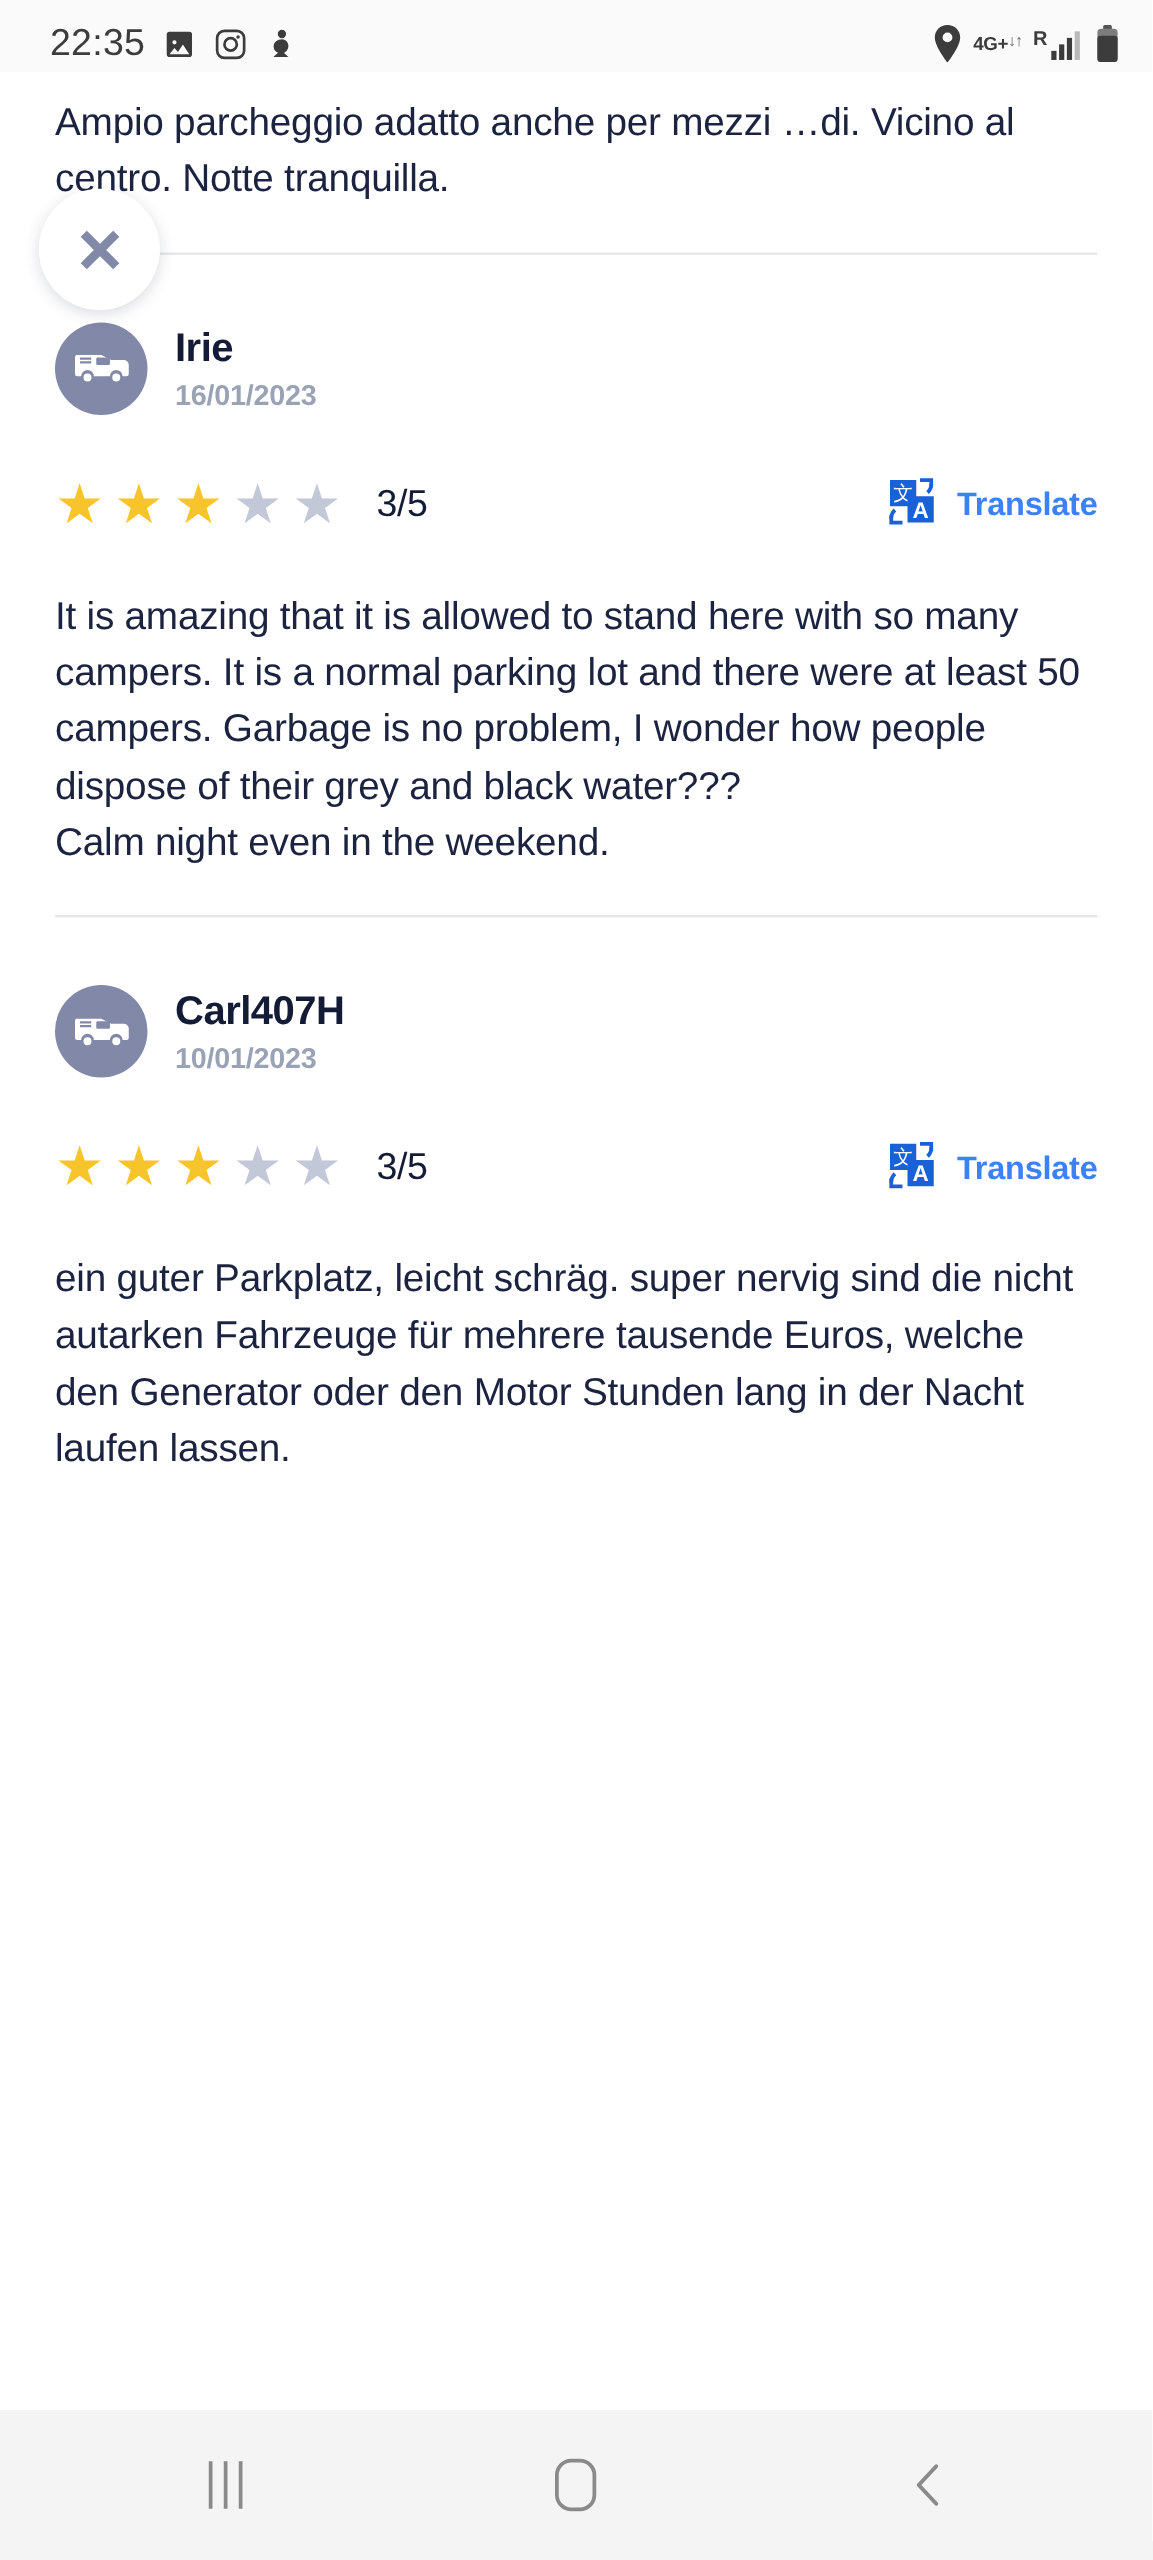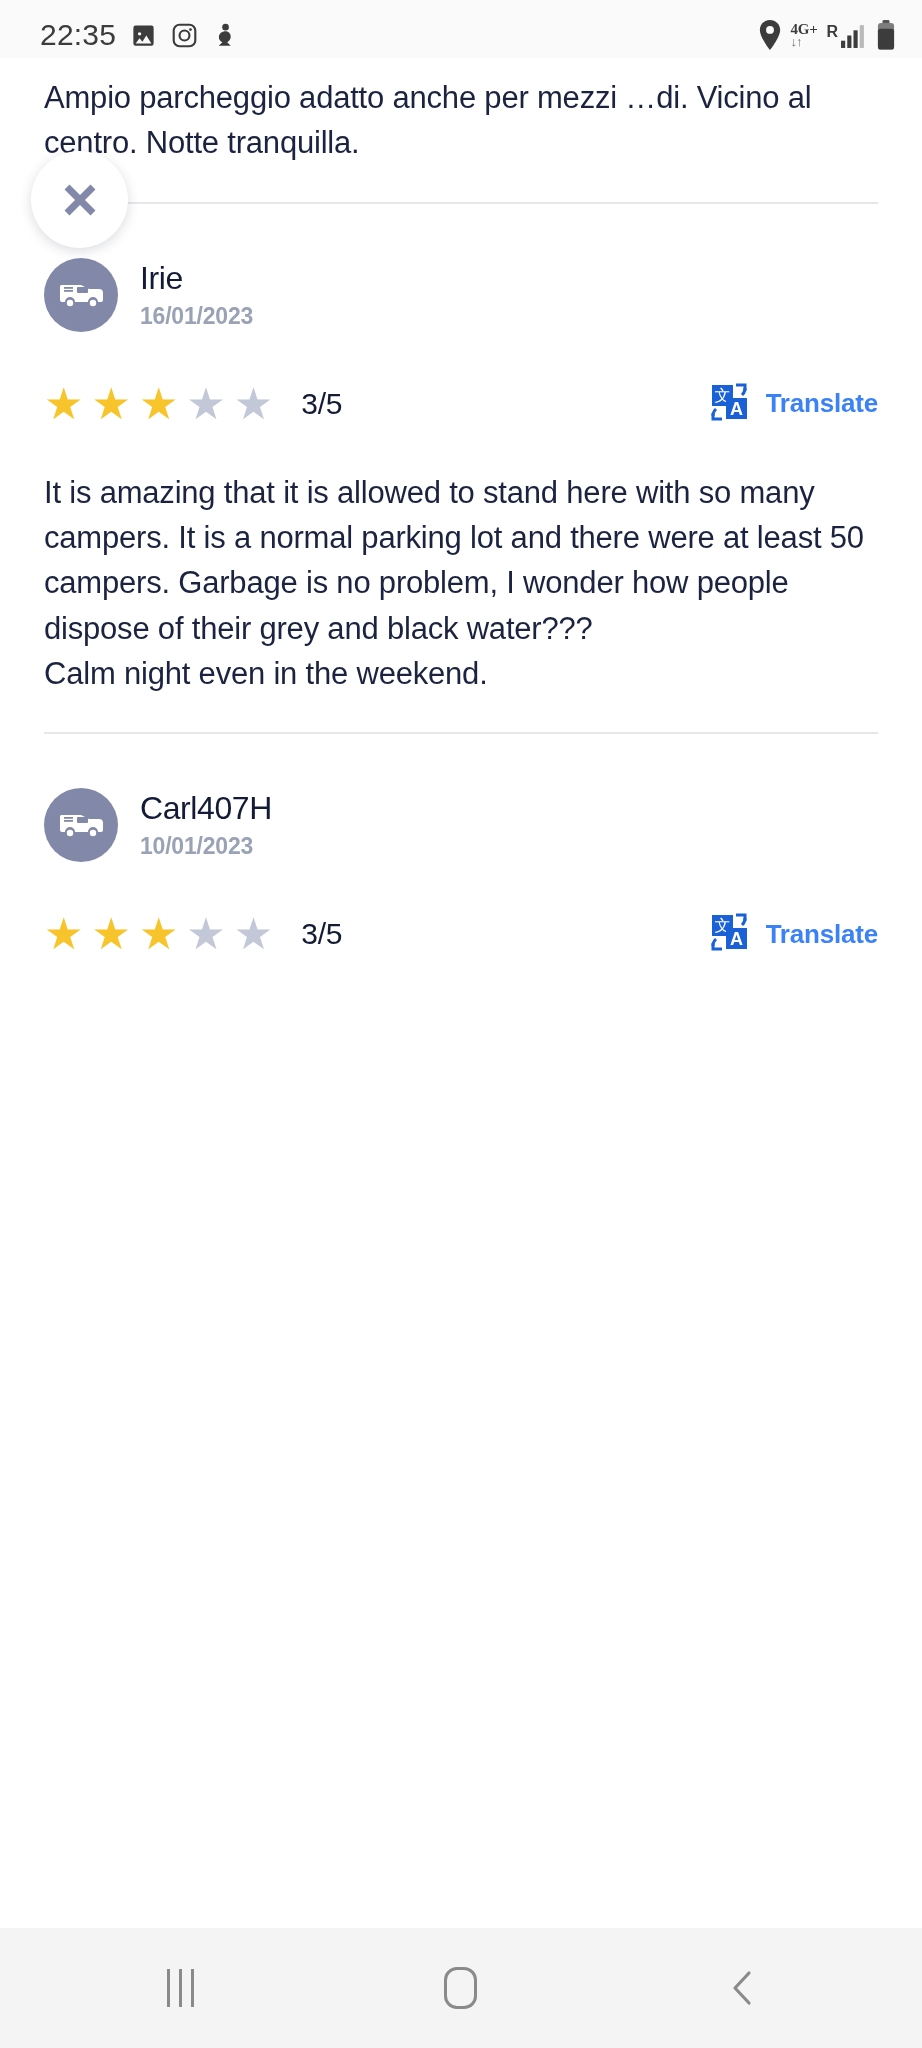--- a/index.html
+++ b/index.html
@@ -44,24 +44,22 @@
   }
   .status-right {
     display: flex;
     align-items: center;
     gap: 9px;
   }
   .sicon { display: flex; align-items: center; }
 
   .net-block {
     display: flex;
-    flex-direction: column;
     align-items: flex-start;
     line-height: 1;
-    font-family: Liberation Serif, serif;
   }
   .net-label {
     font-size: 15px;
     font-weight: bold;
     color: #3c3c3c;
     letter-spacing: -0.3px;
   }
   .net-arrows {
     font-size: 13px;
     color: #6a6a6a;
@@ -123,21 +121,21 @@
     background: #8289a8;
     display: flex;
     align-items: center;
     justify-content: center;
   }
 
   .review-meta { display: flex; flex-direction: column; gap: 6px; }
 
   .review-author {
     font-size: 32px;
-    font-weight: normal;
+    font-weight: bold;
     color: #141b36;
     letter-spacing: -0.4px;
   }
 
   .review-date {
     font-size: 23px;
     color: #9aa2b6;
     font-weight: bold;
     letter-spacing: -0.2px;
   }
@@ -388,20 +386,21 @@
               <rect x="6" y="6" width="21" height="21" fill="#1a61d8"></rect>
               <text x="16.5" y="22" font-family="'DejaVu Sans', sans-serif" font-size="16" fill="#ffffff" text-anchor="middle">文</text>
               <rect x="20" y="19" width="21" height="21" fill="#1a61d8"></rect>
               <text x="30.5" y="36" font-family="'Liberation Sans', sans-serif" font-size="18" font-weight="bold" fill="#ffffff" text-anchor="middle">A</text>
             </svg>
           </span>
           <span class="translate-label">Translate</span>
         </div>
       </div>
 
+      <div class="review-body">ein guter Parkplatz, leicht schräg. super nervig sind die nicht autarken Fahrzeuge für mehrere tausende Euros, welche den Generator oder den Motor Stunden lang in der Nacht laufen lassen.</div>
     </div>
 
     <div class="close-fab">
       <svg width="48" height="48" viewBox="0 0 48 48">
         <path d="M11 11 L37 37 M37 11 L11 37" stroke="#8289a8" stroke-width="7" stroke-linecap="butt"></path>
       </svg>
     </div>
 
   </div>
 

